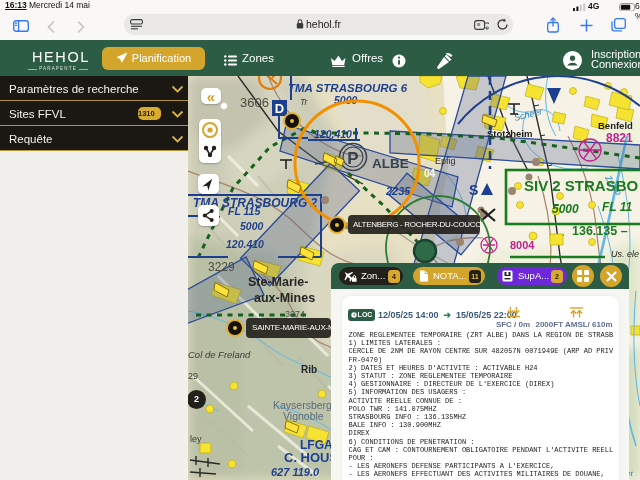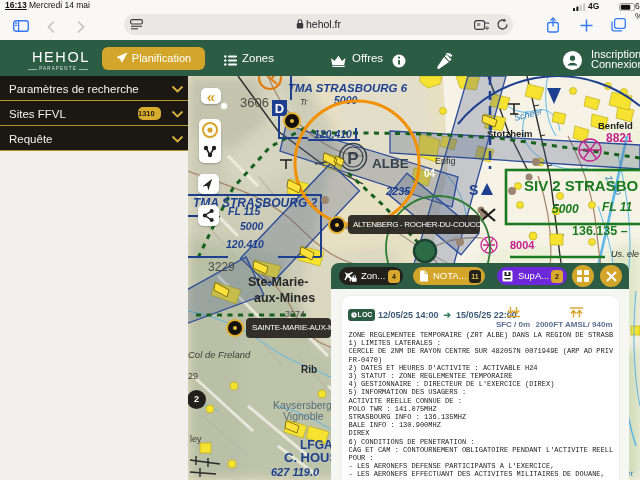--- a/index.html
+++ b/index.html
@@ -584,21 +584,21 @@
           </g>
       </svg>
       <svg class="abs" style="left:228px;top:11px" width="13" height="11" viewBox="0 0 13 11">
         <g stroke="#d8a32b" stroke-width="1.4" fill="none">
             <line x1="0" y1="1" x2="13" y2="1"></line>
             <path d="M3.5 10.5 V4 M0.8 6.5 L3.5 3.5 L6.2 6.5"></path>
             <path d="M9.5 10.5 V4 M6.8 6.5 L9.5 3.5 L12.2 6.5"></path>
           </g>
       </svg>
       <div id="alt1">SFC / 0m</div>
-      <div id="alt2">2000FT AMSL/ 940m</div>
+      <div id="alt2">2000FT AMSL/ 610m</div>
       <div id="notam">ZONE REGLEMENTEE TEMPORAIRE (ZRT ALBE) DANS LA REGION DE STRASB
 1) LIMITES LATERALES :
 CERCLE DE 2NM DE RAYON CENTRE SUR 482057N 0071949E (ARP AD PRIV
 FR-0470)
 2) DATES ET HEURES D'ACTIVITE : ACTIVABLE H24
 3) STATUT : ZONE REGLEMENTEE TEMPORAIRE
 4) GESTIONNAIRE : DIRECTEUR DE L'EXERCICE (DIREX)
 5) INFORMATION DES USAGERS :
 ACTIVITE REELLE CONNUE DE :
 POLO TWR : 141.075MHZ

